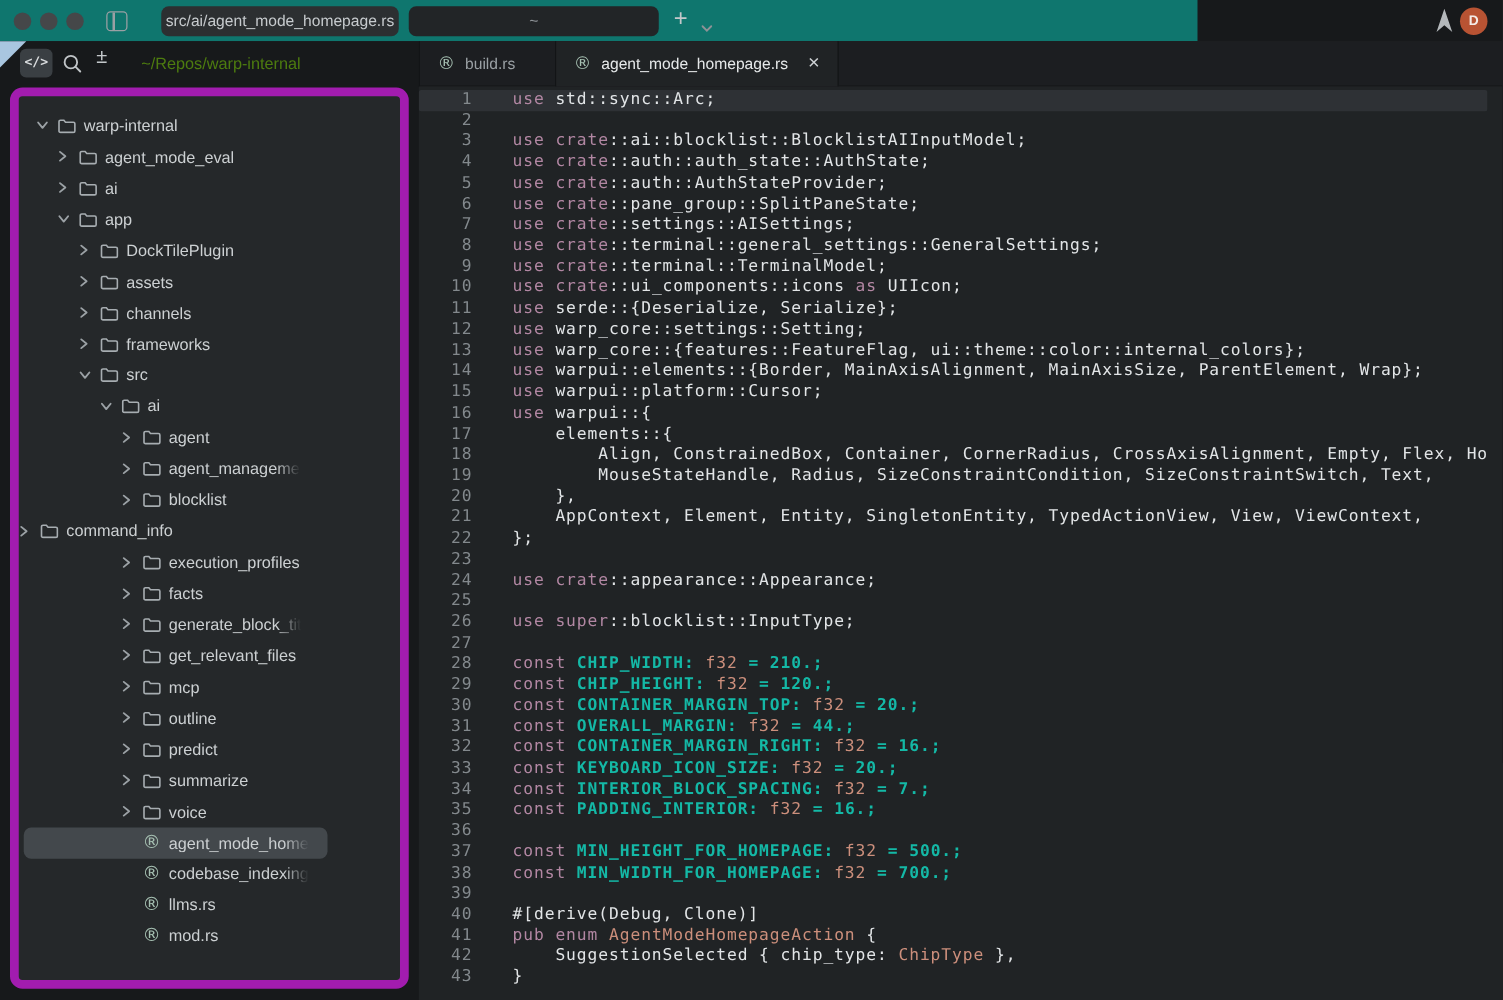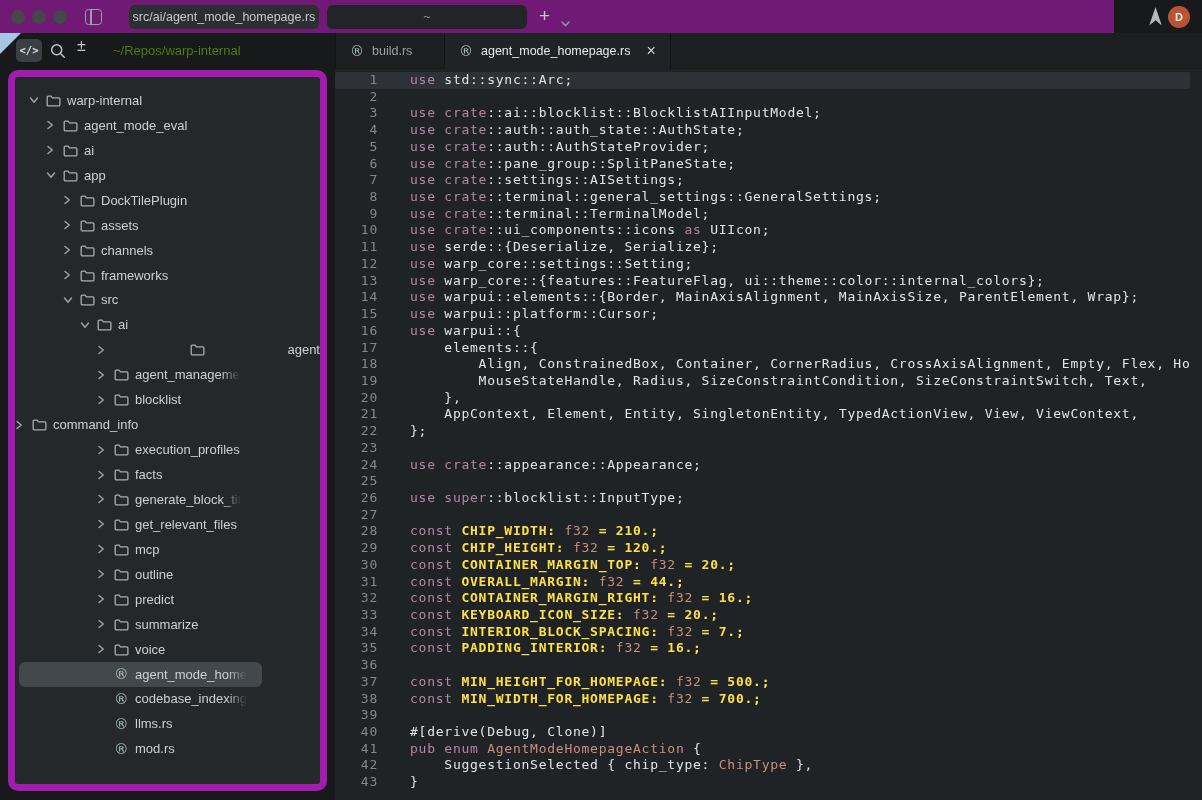--- a/index.html
+++ b/index.html
@@ -1,18 +1,18 @@
 <!DOCTYPE html>
 <html><head>
 <meta charset="utf-8">
 <style>
   html,body{margin:0;padding:0}
   body{width:1202px;height:800px;background:#17191b;font-family:"Liberation Sans",sans-serif;overflow:hidden;position:relative;-webkit-font-smoothing:antialiased}
   
-  .titlebar{position:absolute;top:0;left:0;width:1114px;height:33px;background:#701a75}
+  .titlebar{position:absolute;top:0;left:0;width:958px;height:33px;background:#0f766e}
   .dot{position:absolute;top:10px;width:14px;height:14px;border-radius:50%;background:#454749}
   .d1{left:11px}.d2{left:32px}.d3{left:53px}
   .toggle{position:absolute;left:85px;top:9px;width:15px;height:14px;border:1.6px solid #9aa0a4;border-radius:3.5px}
   .toggle::after{content:'';position:absolute;left:4px;top:0;bottom:0;width:1.6px;background:#9aa0a4}
   .ptab{position:absolute;left:129px;top:5px;width:190px;height:24px;background:#2c2f31;border-radius:6px;color:#c6cacd;font-size:12.5px;line-height:24px;text-align:center;overflow:hidden;white-space:nowrap}
   .stab{position:absolute;left:327px;top:5px;width:200px;height:24px;background:#222527;border-radius:6px;color:#8d9296;font-size:12.5px;line-height:24px;text-align:center}
   .plus{position:absolute;left:539px;top:3px;color:#c3c7ca;font-size:19px;line-height:26px}
   .tb-chev{position:absolute;left:561px;top:13px}
   .logo{position:absolute;left:1146px;top:6px}
   .avatar{position:absolute;left:1168px;top:6px;width:22px;height:22px;border-radius:50%;background:#b85333;color:#f4ece8;font-size:11px;font-weight:bold;text-align:center;line-height:22px}
@@ -42,21 +42,21 @@
   .etab1{left:0;border-left:1px solid #121416;width:110px}
   .etab2{left:110px}
   .eclose{color:#ced2d5;font-size:16px;margin-left:8px;line-height:1}
   .codewrap{position:absolute;top:36px;left:0;right:12px;bottom:0;overflow:hidden;font-family:"DejaVu Sans Mono",monospace;font-size:13px;line-height:16.72px;letter-spacing:0.75px;padding-top:3px}
   .crow{display:flex;height:16.72px}
   .crow.hl{background:#2e3135;border-radius:2px}
   .ln{width:43px;text-align:right;color:#83898d;flex:none}
   .ct{white-space:pre;margin-left:32px;color:#e2e5e7}
   .tok-k{color:#b287a3}
   .tok-t{color:#cc8f7c}
-  .tok-b{color:#fde047;font-weight:bold}
+  .tok-b{color:#14b8a6;font-weight:bold}
   .tok-p{color:#e2e5e7}
 </style>
 </head>
 <body>
 
 <div class="titlebar">
   <div class="dot d1"></div>
   <div class="dot d2"></div>
   <div class="dot d3"></div>
   <div class="toggle"></div>
@@ -214,21 +214,21 @@
                 <path d="M1.5 2 L5 6.3 L8.5 2" stroke="#9ba1a5" stroke-width="1.5" fill="none" stroke-linecap="round" stroke-linejoin="round"></path>
               </svg>
             </span>
             <span class="ticon">
               <svg width="15" height="13" viewBox="0 0 15 13">
                 <path d="M1.2 3.4 C1.2 2.7 1.7 2.2 2.4 2.2 H5.1 L6.4 3.8 H12.7 C13.4 3.8 13.9 4.3 13.9 5 V10.7 C13.9 11.4 13.4 11.9 12.7 11.9 H2.4 C1.7 11.9 1.2 11.4 1.2 10.7 Z" fill="none" stroke="#a7adb1" stroke-width="1.3"></path>
               </svg>
             </span>
             <span>ai</span>
           </div>
-          <div class="trow" style="padding-left: 82px; justify-content: space-between;">
+          <div class="trow" style="padding-left: 82px;">
             <span class="chev">
               <svg width="8" height="10" viewBox="0 0 8 10">
                 <path d="M2 1.5 L6.3 5 L2 8.5" stroke="#9ba1a5" stroke-width="1.5" fill="none" stroke-linecap="round" stroke-linejoin="round"></path>
               </svg>
             </span>
             <span class="ticon">
               <svg width="15" height="13" viewBox="0 0 15 13">
                 <path d="M1.2 3.4 C1.2 2.7 1.7 2.2 2.4 2.2 H5.1 L6.4 3.8 H12.7 C13.4 3.8 13.9 4.3 13.9 5 V10.7 C13.9 11.4 13.4 11.9 12.7 11.9 H2.4 C1.7 11.9 1.2 11.4 1.2 10.7 Z" fill="none" stroke="#a7adb1" stroke-width="1.3"></path>
               </svg>
             </span>

